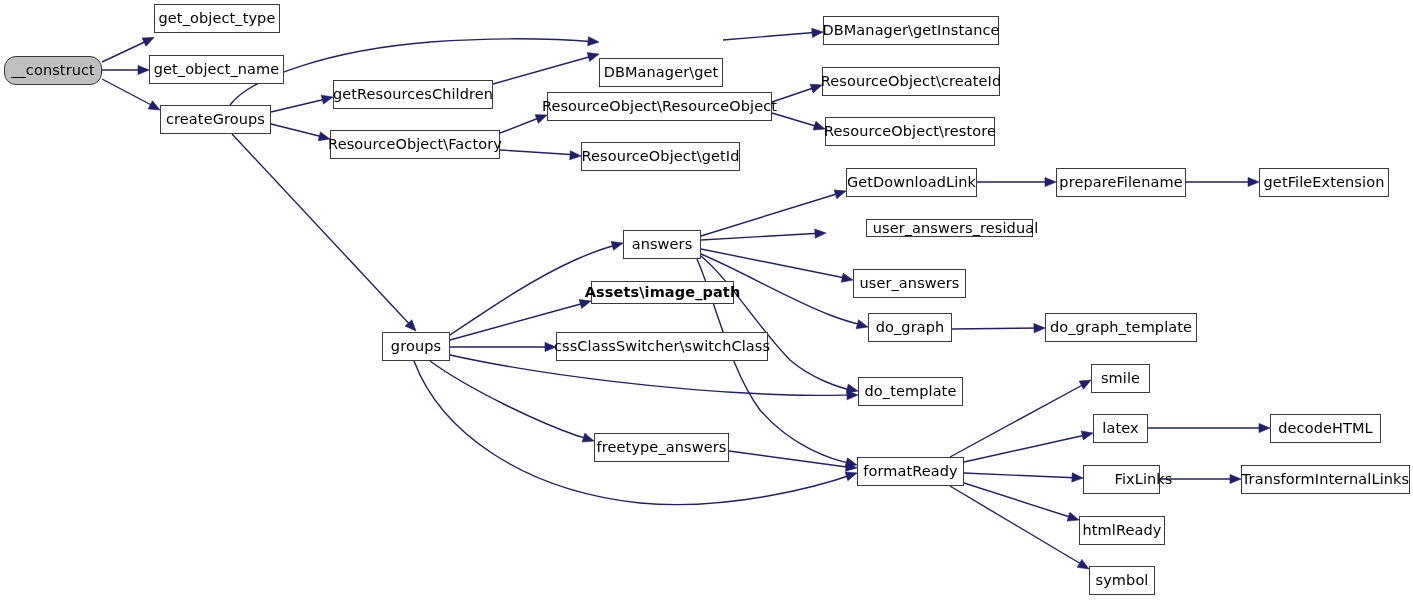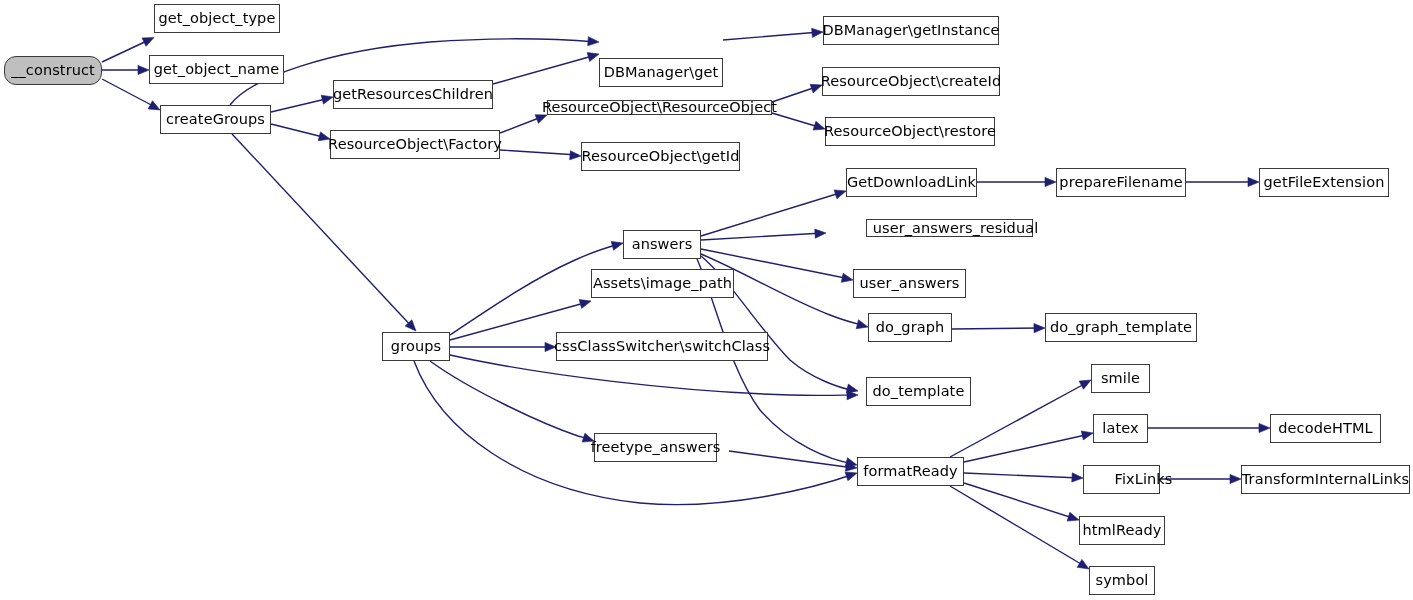--- a/index.html
+++ b/index.html
@@ -143,21 +143,21 @@
       </div>
       <div class="node" style="left: 333px; top: 80px; width: 160px; height: 29px;">
         <span>getResourcesChildren</span>
       </div>
       <div class="node" style="left: 330px; top: 130px; width: 170px; height: 29px;">
         <span>ResourceObject\Factory</span>
       </div>
       <div class="node" style="left: 599px; top: 29px; width: 124px; height: 29px; margin-top: 29px;">
         <span>DBManager\get</span>
       </div>
-      <div class="node" style="left: 547px; top: 100px; width: 225px; height: 15px; align-items: center;">
+      <div class="node" style="left: 547px; top: 92px; width: 225px; height: 29px; align-items: center;">
         <span>ResourceObject\ResourceObject</span>
       </div>
       <div class="node" style="left: 581px; top: 142px; width: 159px; height: 29px;">
         <span>ResourceObject\getId</span>
       </div>
       <div class="node" style="left: 823px; top: 16px; width: 176px; height: 29px;">
         <span>DBManager\getInstance</span>
       </div>
       <div class="node" style="left: 822px; top: 67px; width: 178px; height: 29px;">
         <span>ResourceObject\createId</span>
@@ -182,33 +182,33 @@
       </div>
       <div class="node" style="left: 853px; top: 269px; width: 113px; height: 29px;">
         <span>user_answers</span>
       </div>
       <div class="node" style="left: 868px; top: 313px; width: 84px; height: 29px;">
         <span>do_graph</span>
       </div>
       <div class="node" style="left: 1045px; top: 313px; width: 152px; height: 29px;">
         <span>do_graph_template</span>
       </div>
-      <div class="node" style="left: 591px; top: 269px; width: 143px; height: 29px;">
+      <div class="node" style="left: 591px; top: 281px; width: 143px; height: 23px; font-weight: bold;">
         <span>Assets\image_path</span>
       </div>
       <div class="node" style="left: 382px; top: 332px; width: 68px; height: 29px;">
         <span>groups</span>
       </div>
       <div class="node" style="left: 556px; top: 332px; width: 212px; height: 29px;">
         <span>cssClassSwitcher\switchClass</span>
       </div>
-      <div class="node" style="left: 858px; top: 377px; width: 105px; height: 29px; margin-left: 8px;">
+      <div class="node" style="left: 858px; top: 377px; width: 105px; height: 29px;">
         <span>do_template</span>
       </div>
-      <div class="node" style="left: 594px; top: 433px; width: 123px; height: 29px;">
+      <div class="node" style="left: 594px; top: 433px; width: 135px; height: 29px;">
         <span>freetype_answers</span>
       </div>
       <div class="node" style="left: 857px; top: 457px; width: 107px; height: 29px;">
         <span>formatReady</span>
       </div>
       <div class="node" style="left: 1091px; top: 364px; width: 59px; height: 29px;">
         <span>smile</span>
       </div>
       <div class="node" style="left: 1093px; top: 414px; width: 55px; height: 29px;">
         <span>latex</span>

